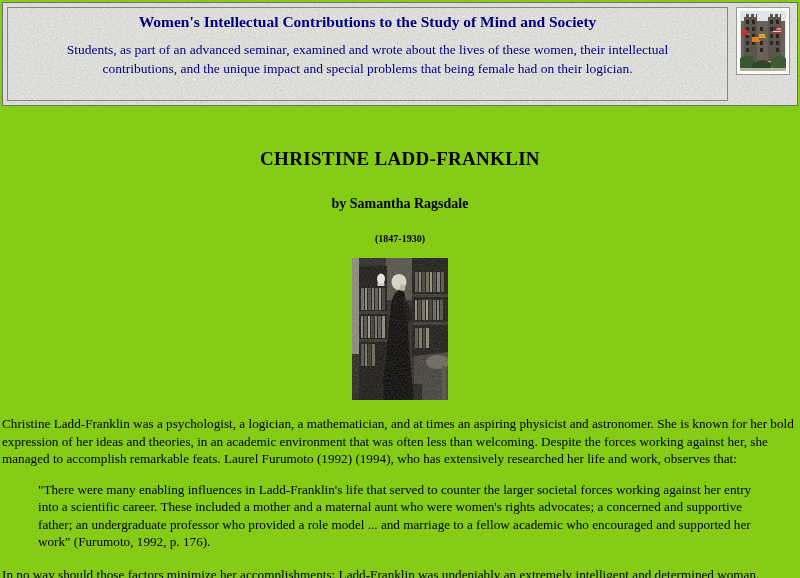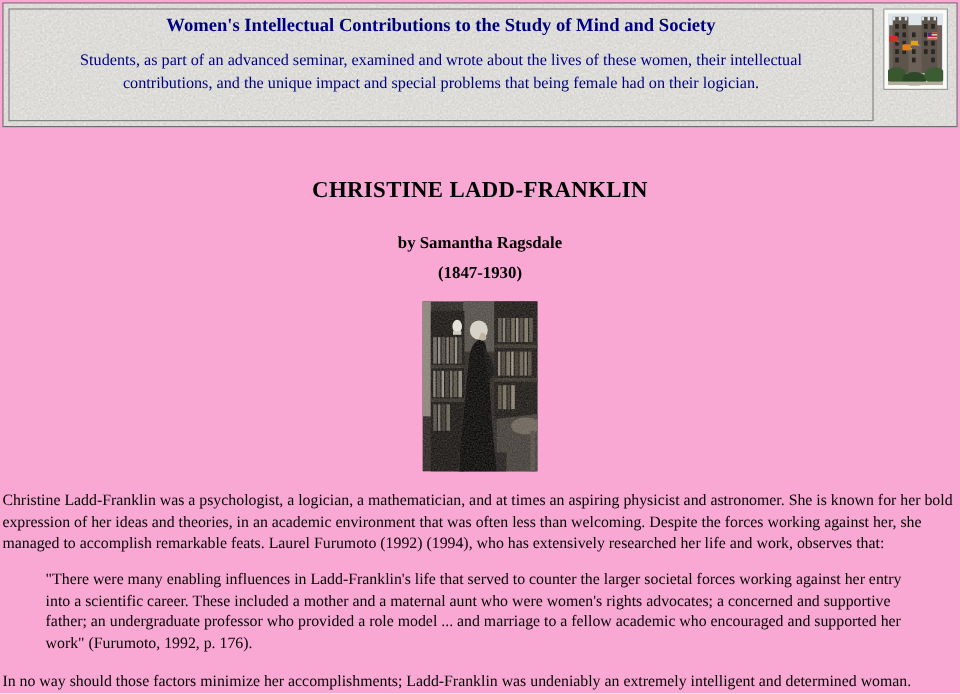--- a/index.html
+++ b/index.html
@@ -4,21 +4,21 @@
 <style>
   html, body {
     margin: 0; padding: 0;
     background: #ffffff;
     font-family: "Liberation Serif", "DejaVu Serif", serif;
   }
   .page {
     position: relative;
     width: 800px; height: 578px;
     overflow: hidden;
-    background: #f9a8d4;
+    background: #84cc16;
   }
 
   
   .site-header {
     position: relative;
     margin: 2px 2px 0 2px;
     border: 1px solid #6f6f6f;
     height: 102px;
   }
   .texture-svg {
@@ -94,23 +94,23 @@
     letter-spacing: 0.3px;
   }
   .byline {
     margin-top: 24px;
     text-align: center;
     font-size: 14px;
     font-weight: bold;
     font-family: Liberation Serif, serif;
   }
   .lifespan {
-    margin-top: 6px;
-    text-align: center;
-    font-size: 14px;
+    margin-top: 18px;
+    text-align: center;
+    font-size: 10px;
     font-weight: bold;
   }
   .portrait-wrap {
     margin-top: 13px;
     text-align: center;
     line-height: 0;
   }
   .article p {
     margin: 15px 2px 0 2px;
   }

